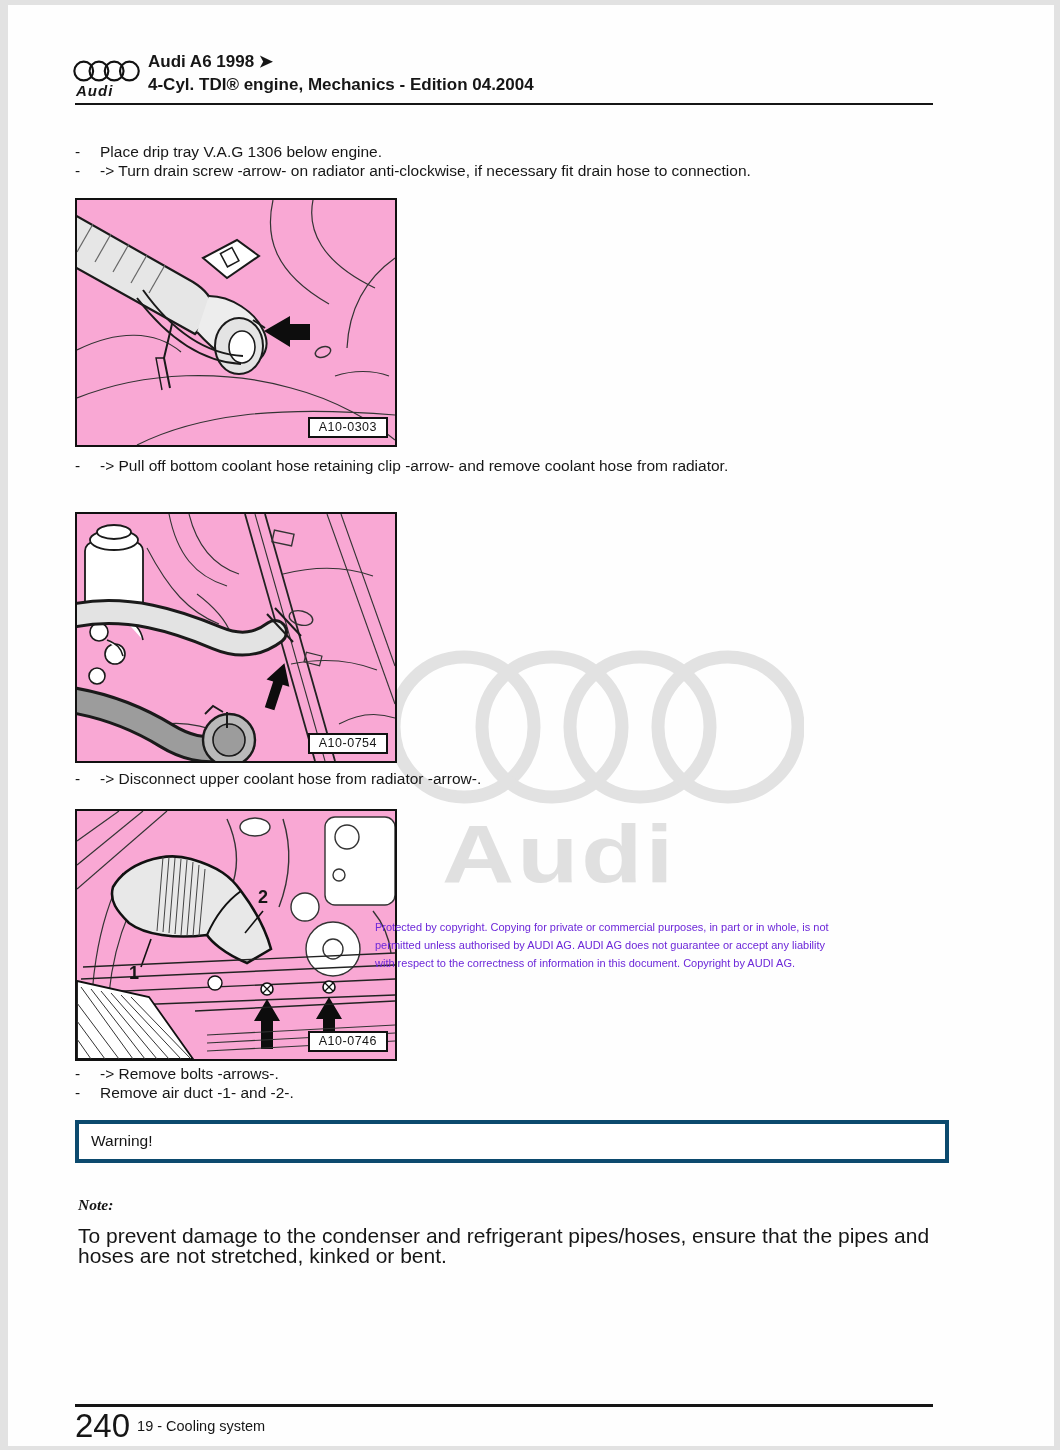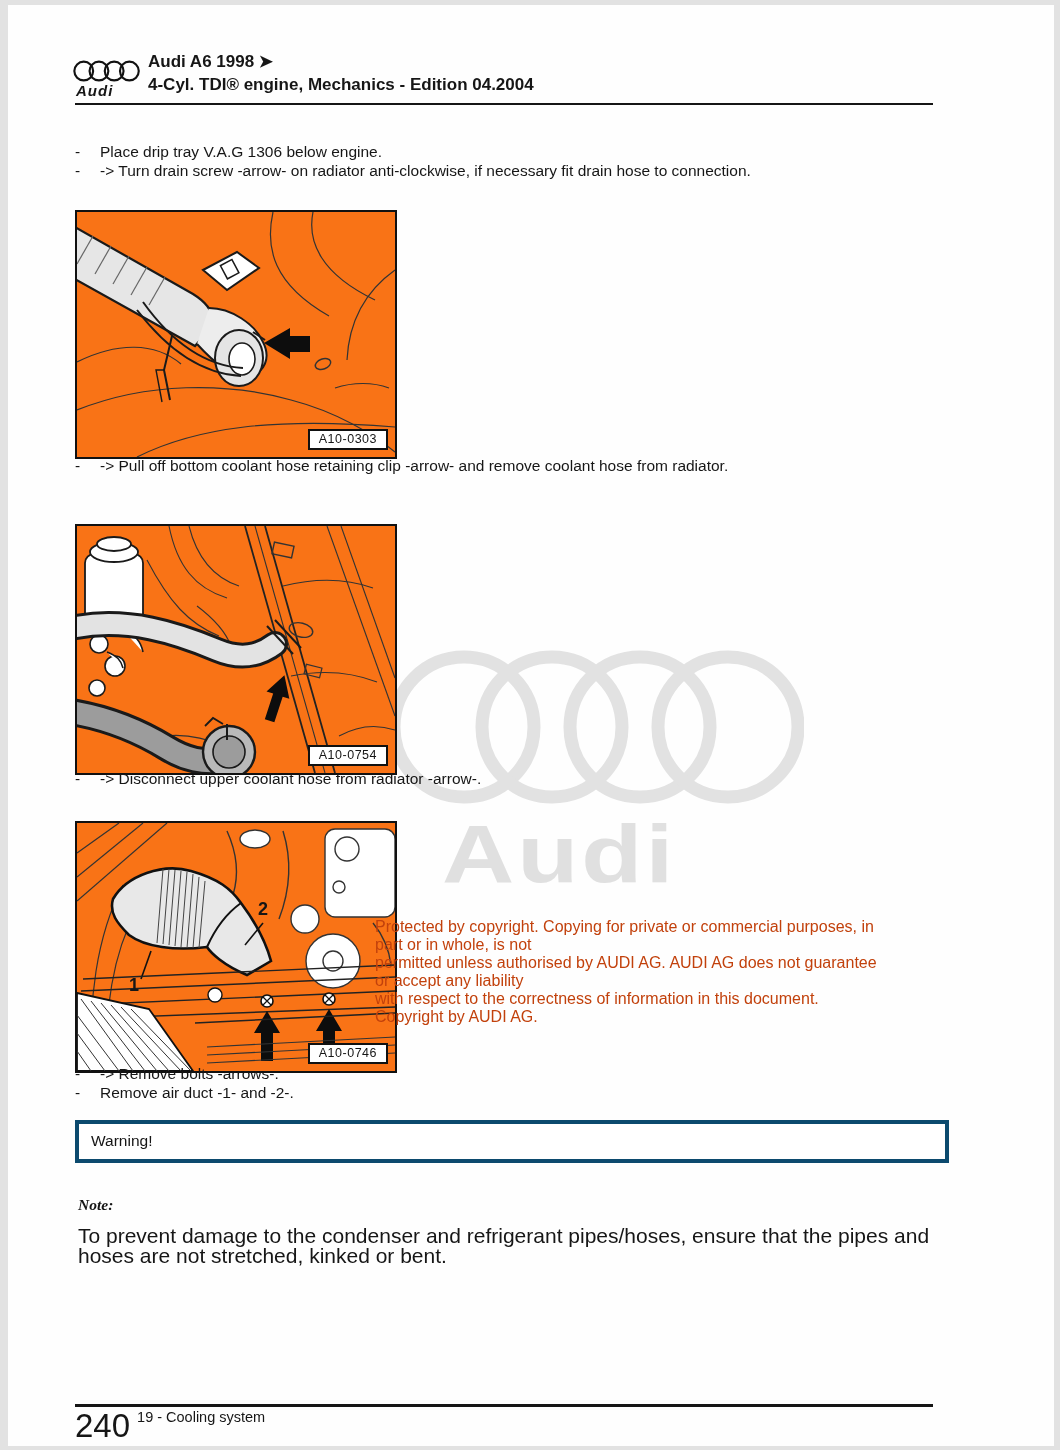--- a/index.html
+++ b/index.html
@@ -22,22 +22,22 @@
     font-size:15px;font-weight:bold;font-style:italic;letter-spacing:1px;
   }
   .hdr-title{position:absolute;left:148px;top:50px;font-size:17px;font-weight:bold;line-height:23px;white-space:nowrap;}
   .hdr-rule{position:absolute;left:75px;top:103px;width:858px;height:2px;background:#151515;}
   
   .step{position:absolute;left:75px;width:868px;display:flex;font-size:15.5px;line-height:19px;}
   .step .dash{width:25px;flex:0 0 25px;}
   .step .txt{flex:1;}
   
   .fig{
-    position:absolute;left:75px;width:318px;background:#f97316;
-    border:2px solid #111;z-index:4;margin-top:12px;
+    position:absolute;left:75px;width:318px;background:#f9a8d4;
+    border:2px solid #111;z-index:4;
   }
   .fig svg{display:block;}
   .figlabel{
     position:absolute;right:7px;bottom:7px;background:#fff;
     border:2px solid #111;padding:1px 9px 2px 9px;font-size:12.5px;
     letter-spacing:0.5px;
   }
   .callout{position:absolute;font-size:18px;font-weight:bold;z-index:5;}
   
   .warnbox{
@@ -49,25 +49,25 @@
   .note-text{position:absolute;left:78px;top:1226px;width:872px;font-size:21px;line-height:19.5px;}
   
   .wm-rings{position:absolute;left:388px;top:648px;z-index:2;}
   .wm-audi{
     position:absolute;left:442px;top:812px;z-index:2;
     font-size:100px;font-weight:bold;letter-spacing:3px;color:#e0e0e0;
     transform:scaleY(0.82);transform-origin:top left;line-height:1;
   }
   .copyright{
     position:absolute;left:375px;top:918px;width:505px;z-index:6;
-    font-size:16px;line-height:18px;color:#c2410c;
+    font-size:11px;line-height:18px;color:#6d28d9;
   }
   
   .ftr-rule{position:absolute;left:75px;top:1404px;width:858px;height:3px;background:#151515;}
-  .ftr{position:absolute;left:75px;top:1409px;display:flex;align-items:flex-start;}
+  .ftr{position:absolute;left:75px;top:1409px;display:flex;align-items:center;}
   .ftr .num{font-size:33px;line-height:34px;}
   .ftr .sec{font-size:14.5px;margin-left:7px;}
   .z5{z-index:5;}
 </style>
 </head>
 <body>
 
 <div class="page"></div>
 
 <div class="wm-rings">

